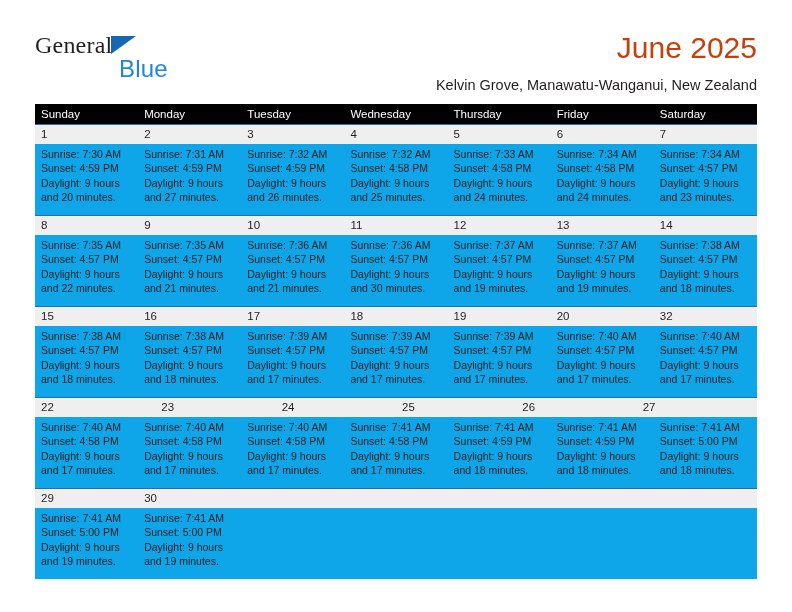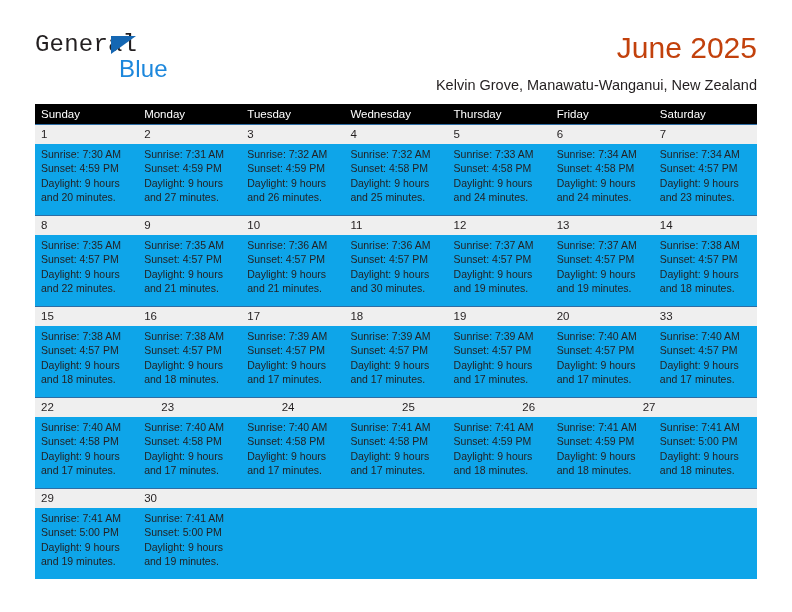--- a/index.html
+++ b/index.html
@@ -39,21 +39,21 @@
     height: 52px;
   }
   .logo-general {
     position: absolute;
     left: 0;
     top: 0;
     font-size: 24px;
     letter-spacing: 0.2px;
     color: #231f20;
     line-height: 28px;
-    font-family: Liberation Mono, monospace;
+    font-family: Liberation Serif, serif;
   }
   .logo-triangle {
     position: absolute;
     left: 76px;
     top: 5px;
     width: 0;
     height: 0;
     border-left: 25px solid #1567b3;
     border-bottom: 18px solid transparent;
   }
@@ -298,21 +298,21 @@
     </div>
 
     <div class="week">
       <div class="week-numbers">
         <div class="daynum">15</div>
         <div class="daynum">16</div>
         <div class="daynum">17</div>
         <div class="daynum">18</div>
         <div class="daynum">19</div>
         <div class="daynum">20</div>
-        <div class="daynum">33</div>
+        <div class="daynum">32</div>
       </div>
       <div class="week-body">
         <div class="daycell">
           <div class="line">Sunrise: 7:38 AM</div>
           <div class="line">Sunset: 4:57 PM</div>
           <div class="line">Daylight: 9 hours</div>
           <div class="line">and 18 minutes.</div>
         </div>
         <div class="daycell">
           <div class="line">Sunrise: 7:38 AM</div>

